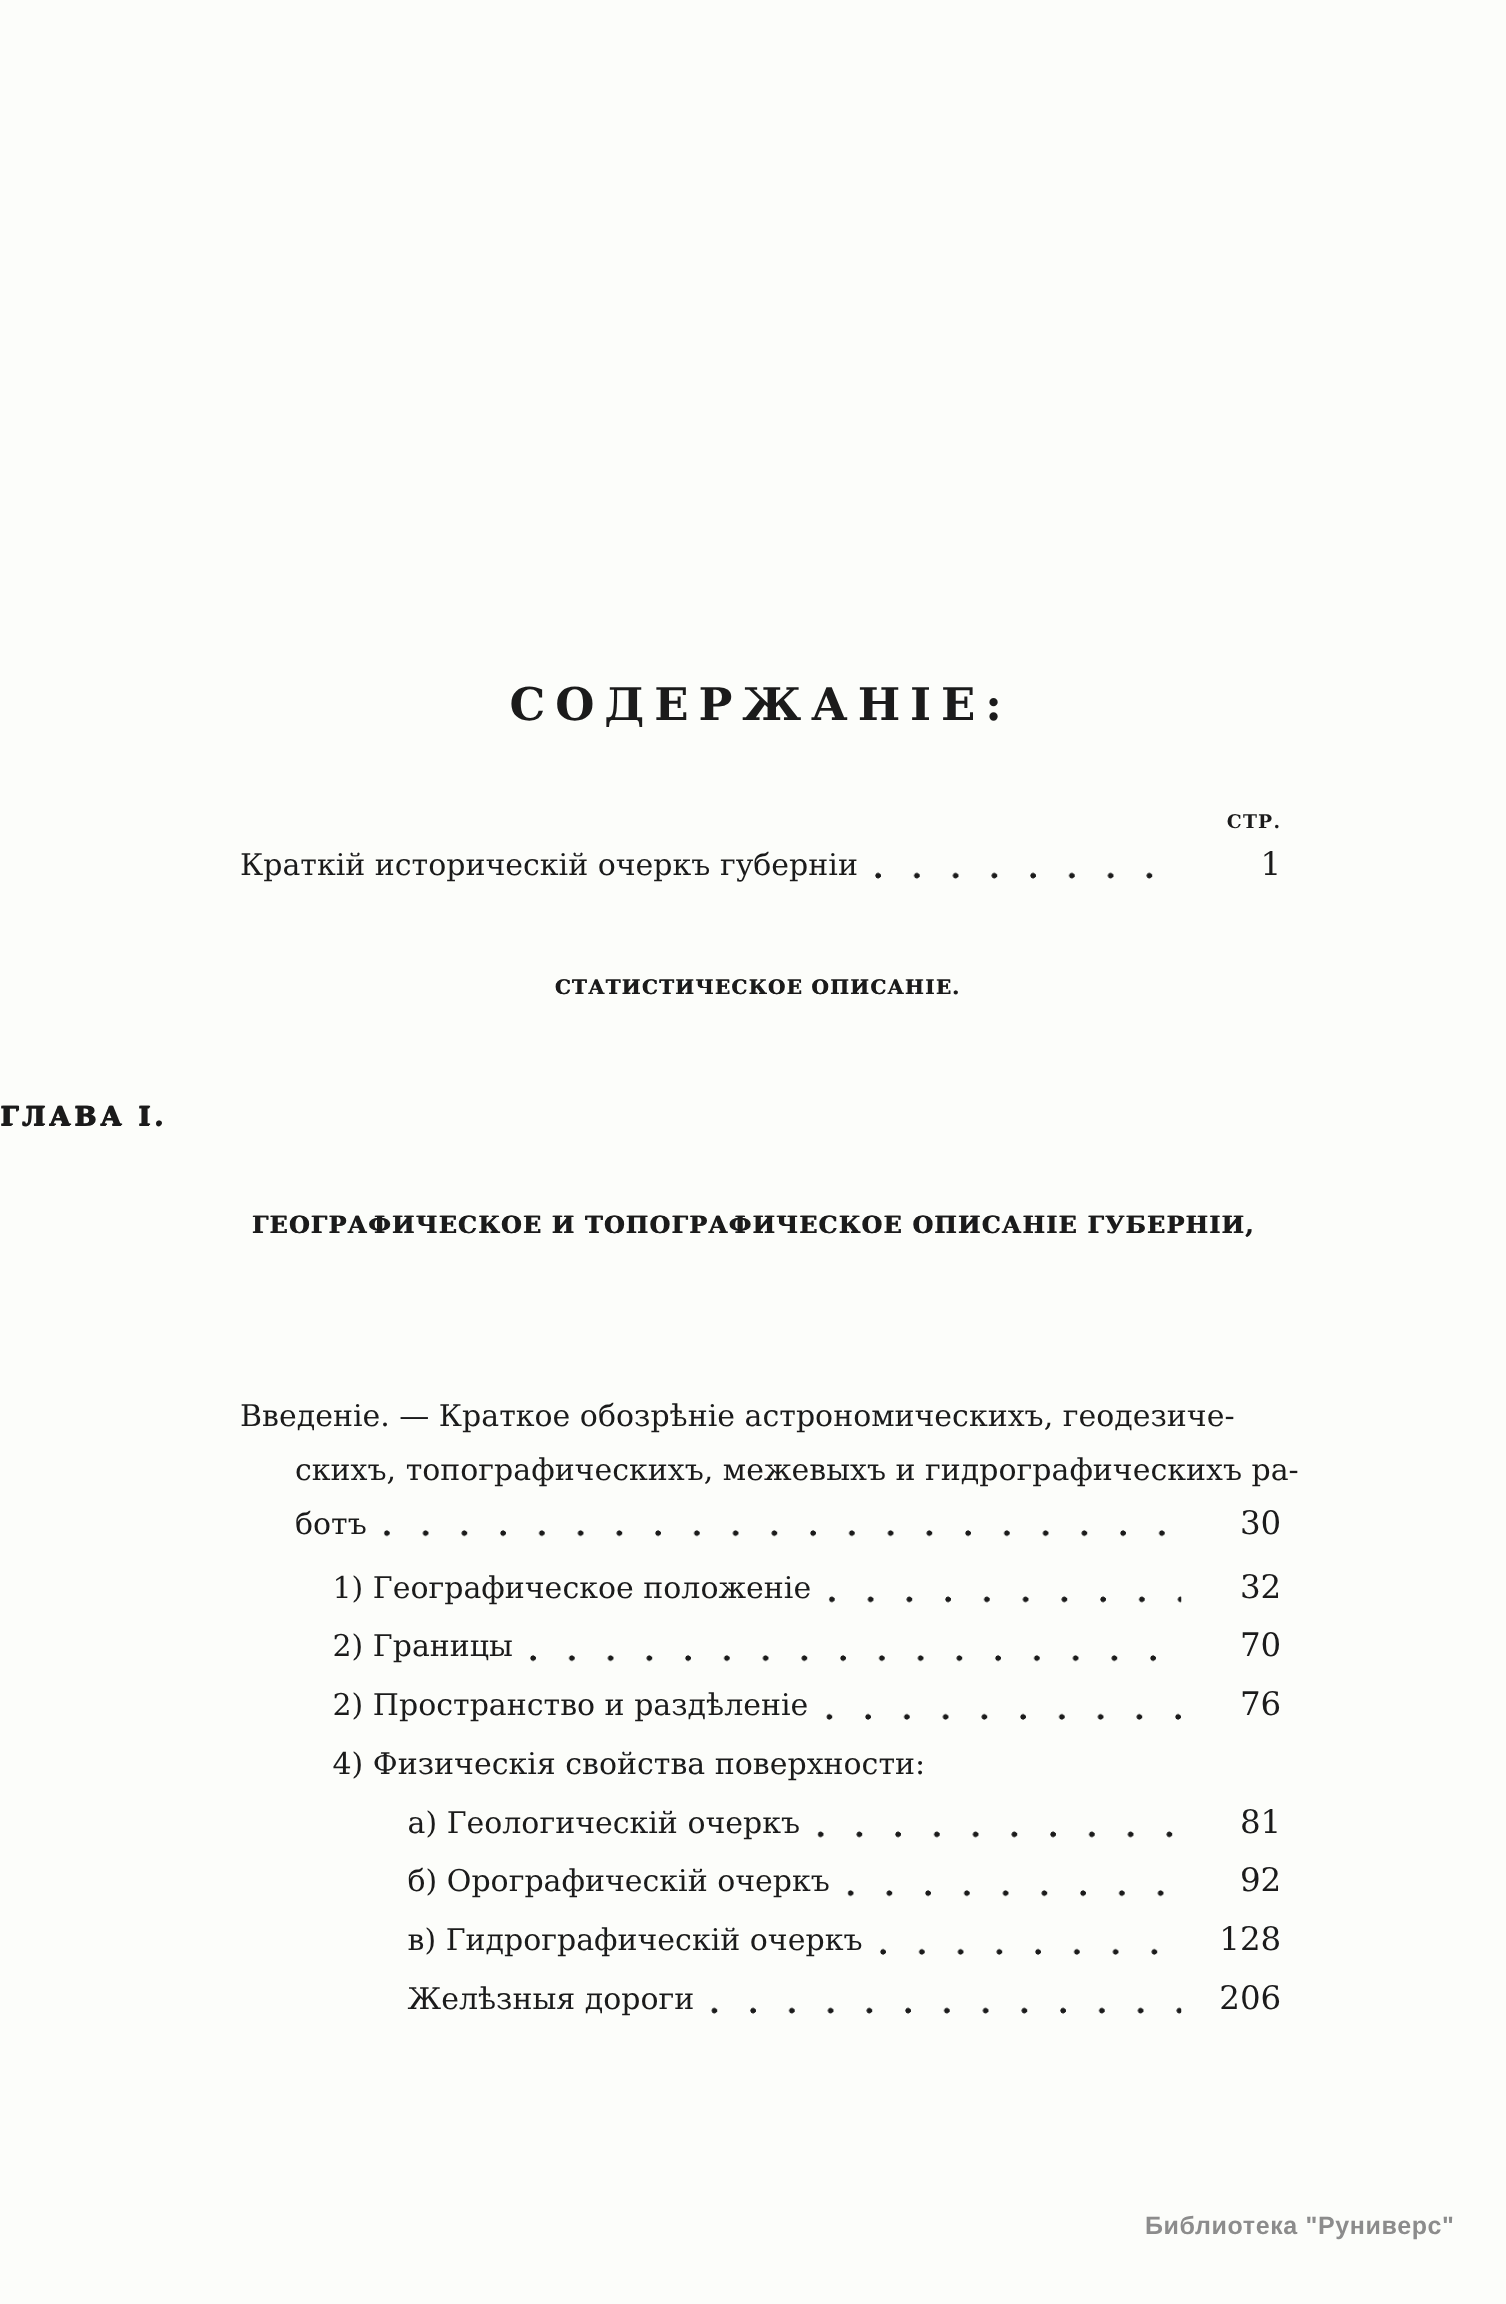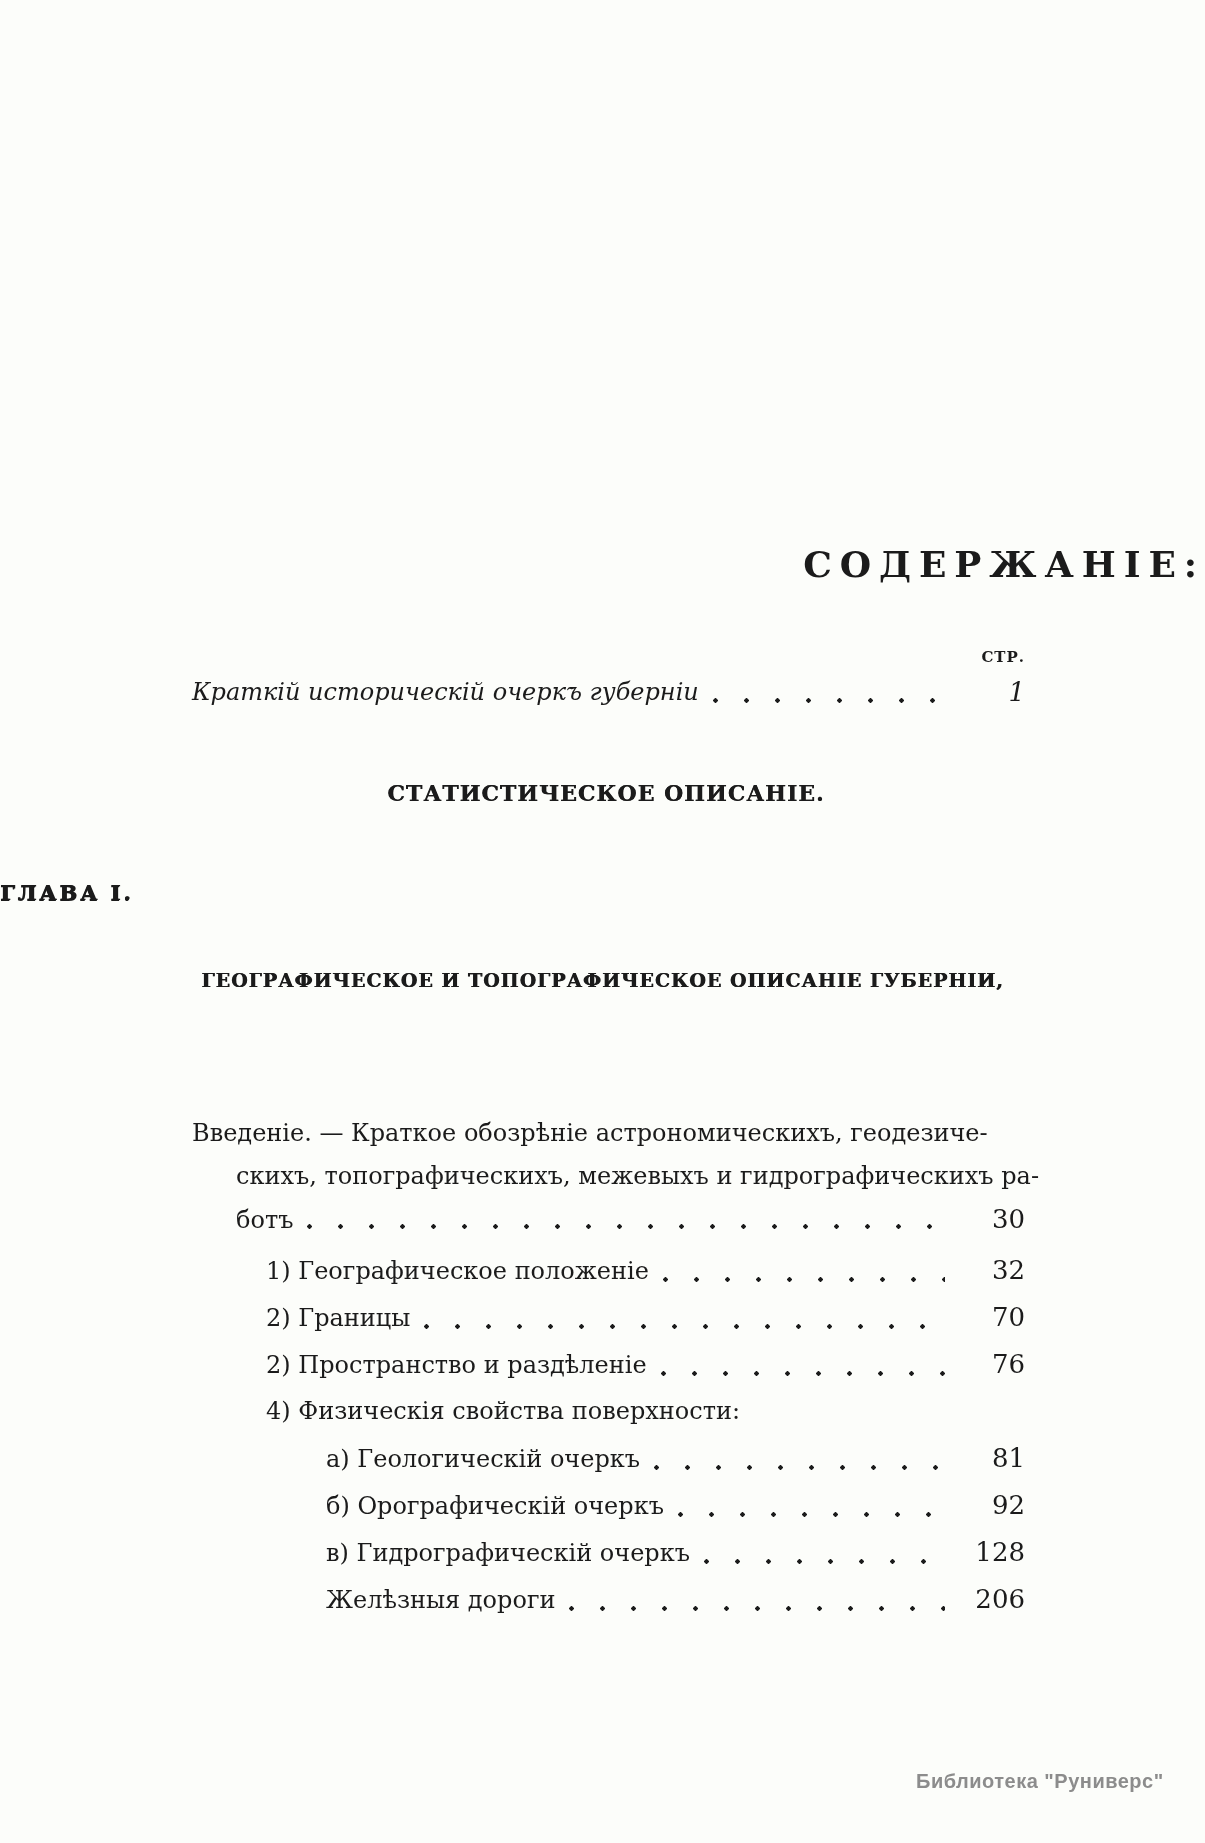--- a/index.html
+++ b/index.html
@@ -12,21 +12,21 @@
     background: #fcfdfa;
     color: #1b1b1b;
     font-family: "DejaVu Serif", "Liberation Serif", serif;
     overflow: hidden;
   }
 
   
   .toc-title {
     position: absolute;
     top: 543px; left: 12px; right: 0;
-    text-align: right;
+    text-align: center;
     font-size: 36px;
     font-weight: bold;
     letter-spacing: 0.22em;
     white-space: nowrap;
   }
   .page-col-header {
     position: absolute;
     top: 648px;
     left: 192px; width: 833px;
     text-align: right;
@@ -36,21 +36,21 @@
   }
   .first-entry-row {
     position: absolute;
     top: 672px;
     left: 192px; width: 833px;
   }
   .section-heading {
     position: absolute;
     top: 780px; left: 0; right: 12px;
     text-align: center;
-    font-size: 22px;
+    font-size: 16px;
     font-weight: bold;
     letter-spacing: 1px;
     text-shadow: 0.4px 0 0 currentColor;
     padding-left: 19px;
   }
   .chapter-heading {
     position: absolute;
     top: 880px; left: 0; right: 0;
     font-size: 21px;
     font-weight: bold;
@@ -83,21 +83,21 @@
   }
   .intro-cont { padding-left: 44px; }
   .entries { margin-top: 6px; }
   .row {
     display: flex;
     align-items: baseline;
     height: 47px;
     line-height: 47px;
     white-space: nowrap;
   }
-  .first-entry-row { display: flex; align-items: flex-end; height: 40px; line-height: 40px; font-size: 24px; white-space: nowrap; font-style: italic; }
+  .first-entry-row { display: flex; align-items: flex-end; height: 40px; line-height: 40px; font-size: 24px; white-space: nowrap; }
   .indent-1 { padding-left: 74px; }
   .indent-2 { padding-left: 134px; }
   .lbl { flex: 0 0 auto; }
   .leader {
     flex: 1 1 auto;
     align-self: flex-end;
     height: 5px;
     margin: 0 22px 12px 14px;
     background-image: radial-gradient(circle at 2.5px 2.5px, #1b1b1b 2px, rgba(0,0,0,0) 2.4px);
     background-size: 31px 5px;

